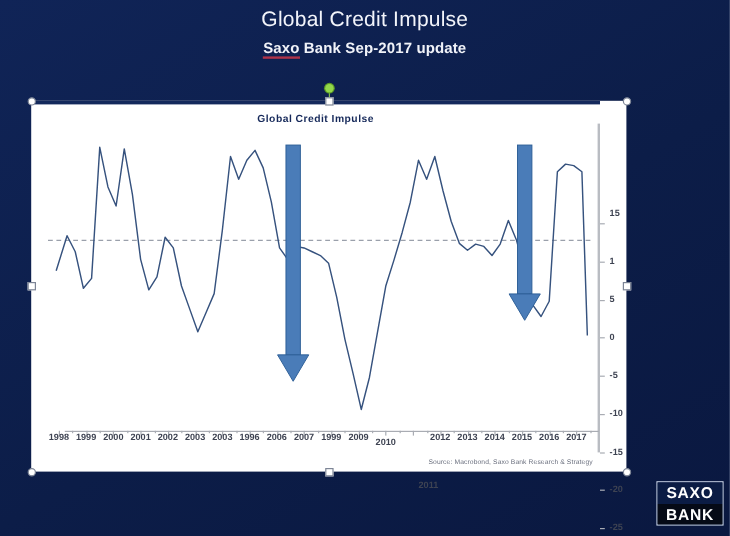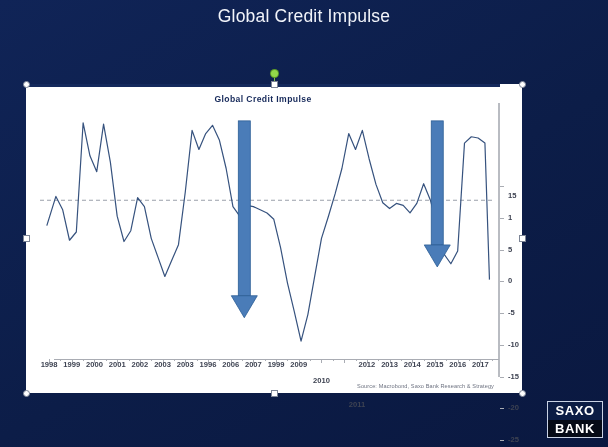--- a/index.html
+++ b/index.html
@@ -209,20 +209,23 @@
   }
   .logo-top { background: #0b1c44; }
   .logo-bot { background: #050a16; }
 </style>
 </head>
 <body>
 
 <div class="slide">
 
   <div class="slide-title">Global Credit Impulse</div>
+  <div class="slide-subtitle">
+    <span class="spell">Saxo</span><span> Bank Sep-2017 update</span>
+  </div>
 
   <div class="rotate-stem"></div>
   <div class="rotate-handle"></div>
 
   <div class="chart-frame-right"></div>
 
   <div class="chart-object">
     <div class="inner-title">Global Credit Impulse</div>
 
     <div class="plot">
@@ -281,21 +284,21 @@
       <div class="x-tick" style="left: 397.63px; height: 2px;"></div>
       <div class="x-tick" style="left: 408.98px;"></div>
       <div class="x-tick" style="left: 420.33px; height: 2px;"></div>
       <div class="x-tick" style="left: 431.68px;"></div>
       <div class="x-tick" style="left: 443.03px; height: 2px;"></div>
       <div class="x-tick" style="left: 454.38px;"></div>
       <div class="x-tick" style="left: 465.73px; height: 2px;"></div>
     </div>
 
   <div class="y-labels" style="left:500px; top:84px;">
-      <div class="y-label" style="top: 107px;">15</div>
+      <div class="y-label" style="top: 89px;">15</div>
       <div class="y-tick" style="top: 102px;"></div>
       <div class="y-label" style="top: 128.75px;">1</div>
       <div class="y-tick" style="top: 133.75px;"></div>
       <div class="y-label" style="top: 160.5px;">5</div>
       <div class="y-tick" style="top: 165.5px;"></div>
       <div class="y-label" style="top: 192.25px;">0</div>
       <div class="y-tick" style="top: 197.25px;"></div>
       <div class="y-label" style="top: 224px;">-5</div>
       <div class="y-tick" style="top: 229px;"></div>
       <div class="y-label" style="top: 255.75px;">-10</div>
@@ -313,21 +316,21 @@
       <div class="x-label" style="left: 68.48px; top: 0px;">2000</div>
       <div class="x-label" style="left: 91.18px; top: 0px;">2001</div>
       <div class="x-label" style="left: 113.88px; top: 0px;">2002</div>
       <div class="x-label" style="left: 136.58px; top: 0px;">2003</div>
       <div class="x-label" style="left: 159.28px; top: 0px;">2003</div>
       <div class="x-label" style="left: 181.98px; top: 0px;">1996</div>
       <div class="x-label" style="left: 204.68px; top: 0px;">2006</div>
       <div class="x-label" style="left: 227.38px; top: 0px;">2007</div>
       <div class="x-label" style="left: 250.08px; top: 0px;">1999</div>
       <div class="x-label" style="left: 272.78px; top: 0px;">2009</div>
-      <div class="x-label" style="left: 295.48px; top: 16px;">2010</div>
+      <div class="x-label" style="left: 295.48px; top: 4px;">2010</div>
       <div class="x-label" style="left: 331px; top: 0px; margin-top: 40px;">2011</div>
       <div class="x-label" style="left: 340.88px; top: 0px;">2012</div>
       <div class="x-label" style="left: 363.58px; top: 0px;">2013</div>
       <div class="x-label" style="left: 386.28px; top: 0px;">2014</div>
       <div class="x-label" style="left: 408.98px; top: 0px;">2015</div>
       <div class="x-label" style="left: 431.68px; top: 0px;">2016</div>
       <div class="x-label" style="left: 454.38px; top: 0px;">2017</div>
     </div>
 
   <div class="handle round" style="left:23px; top:81px;"></div>

